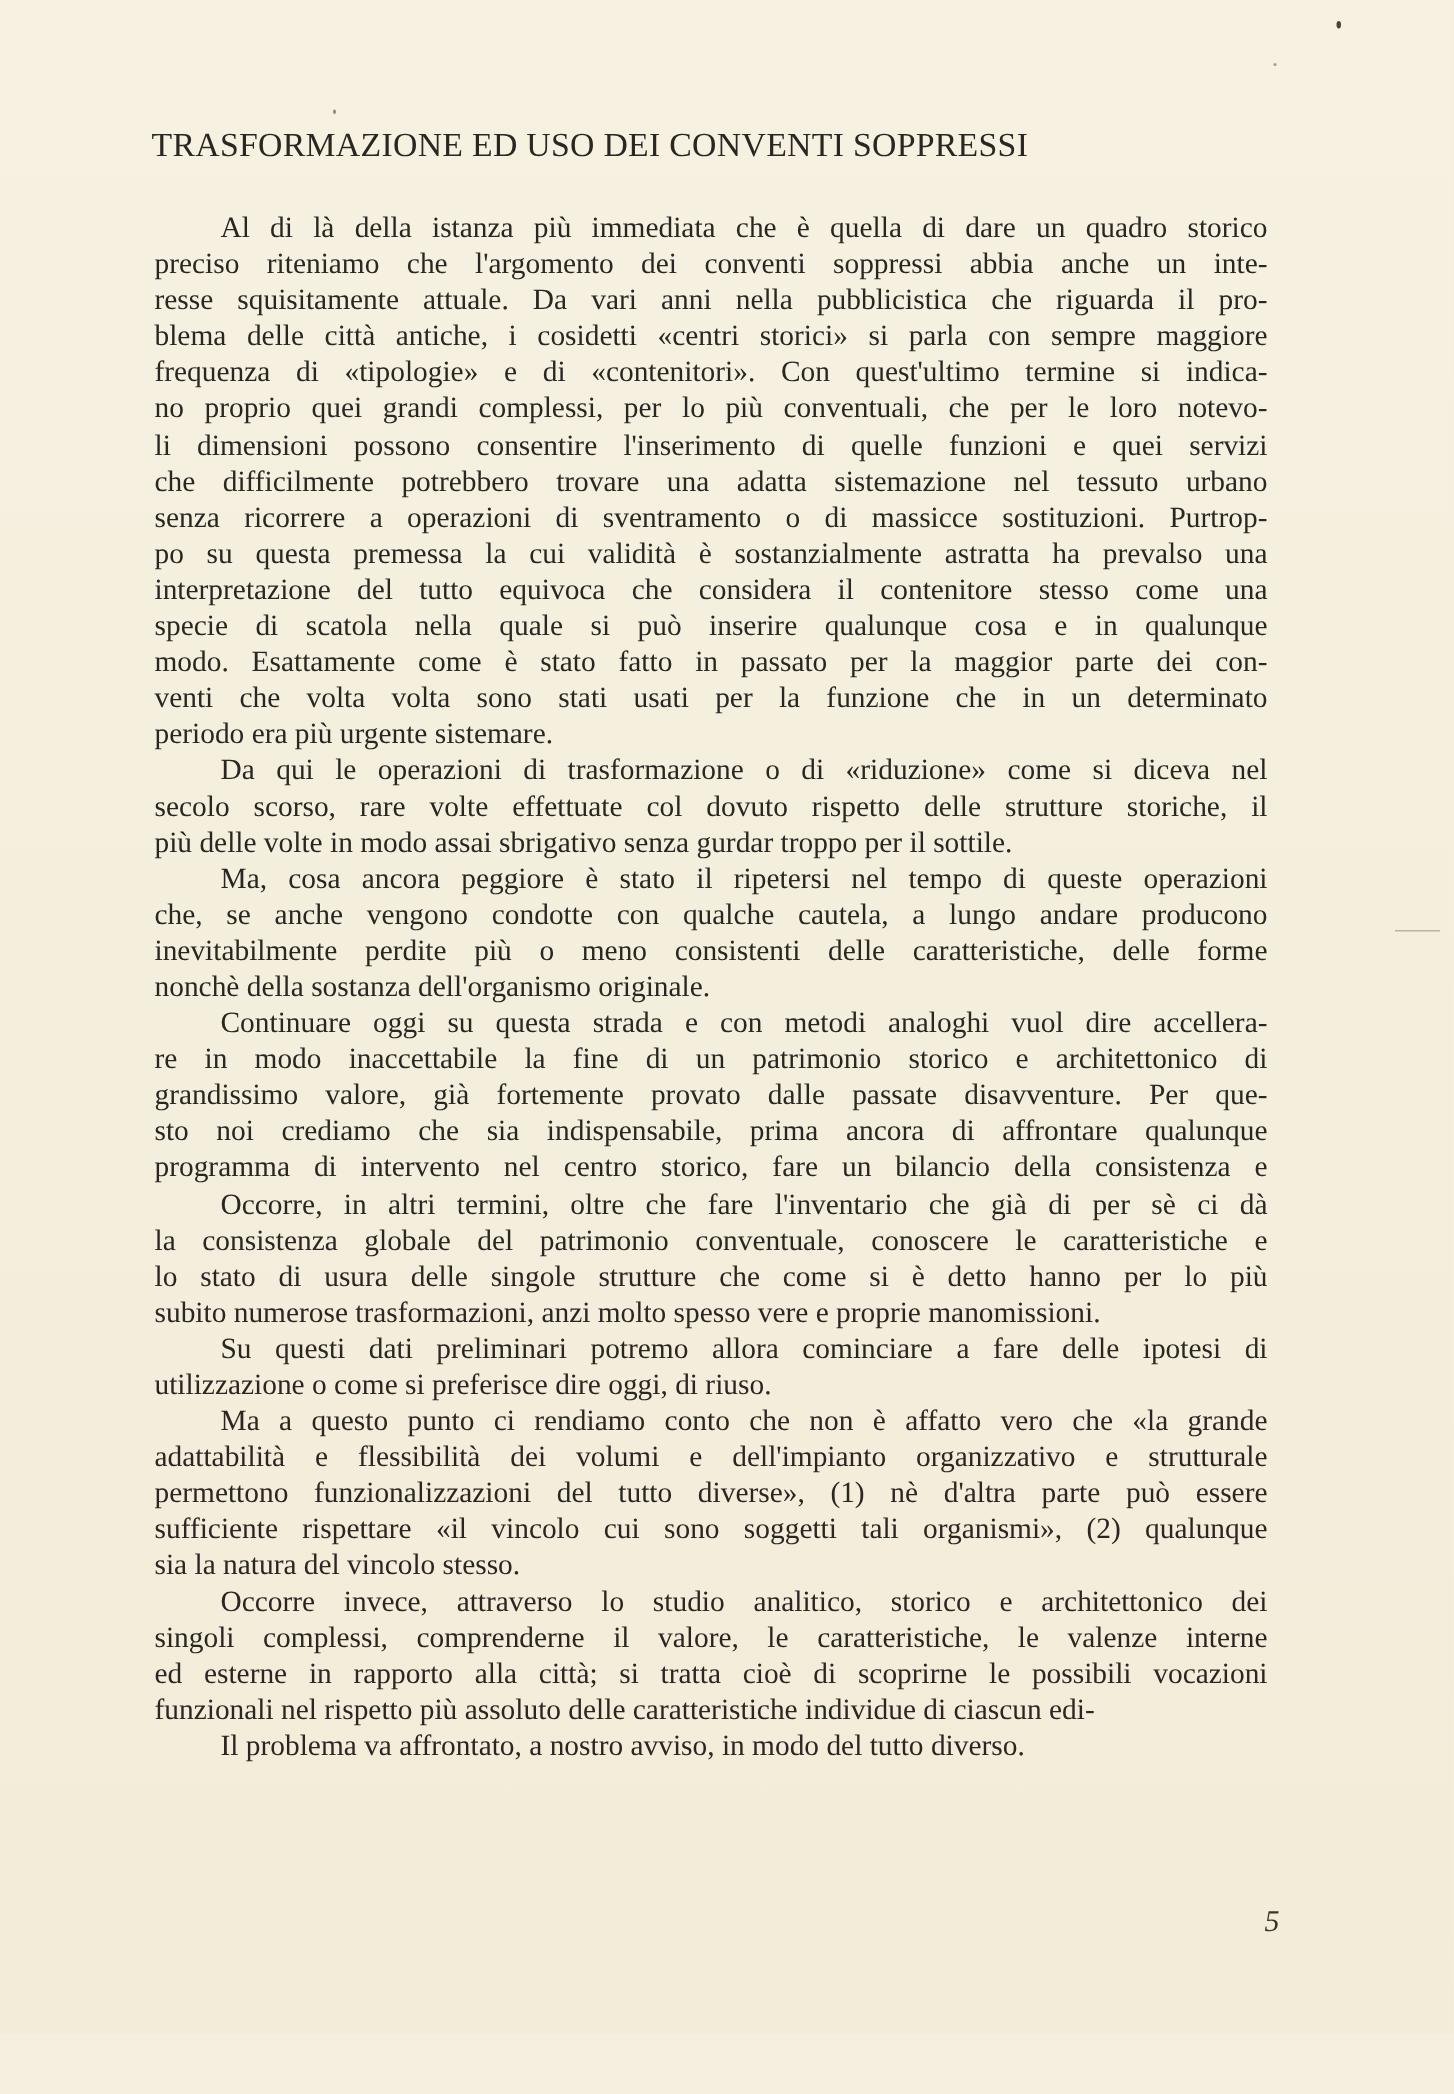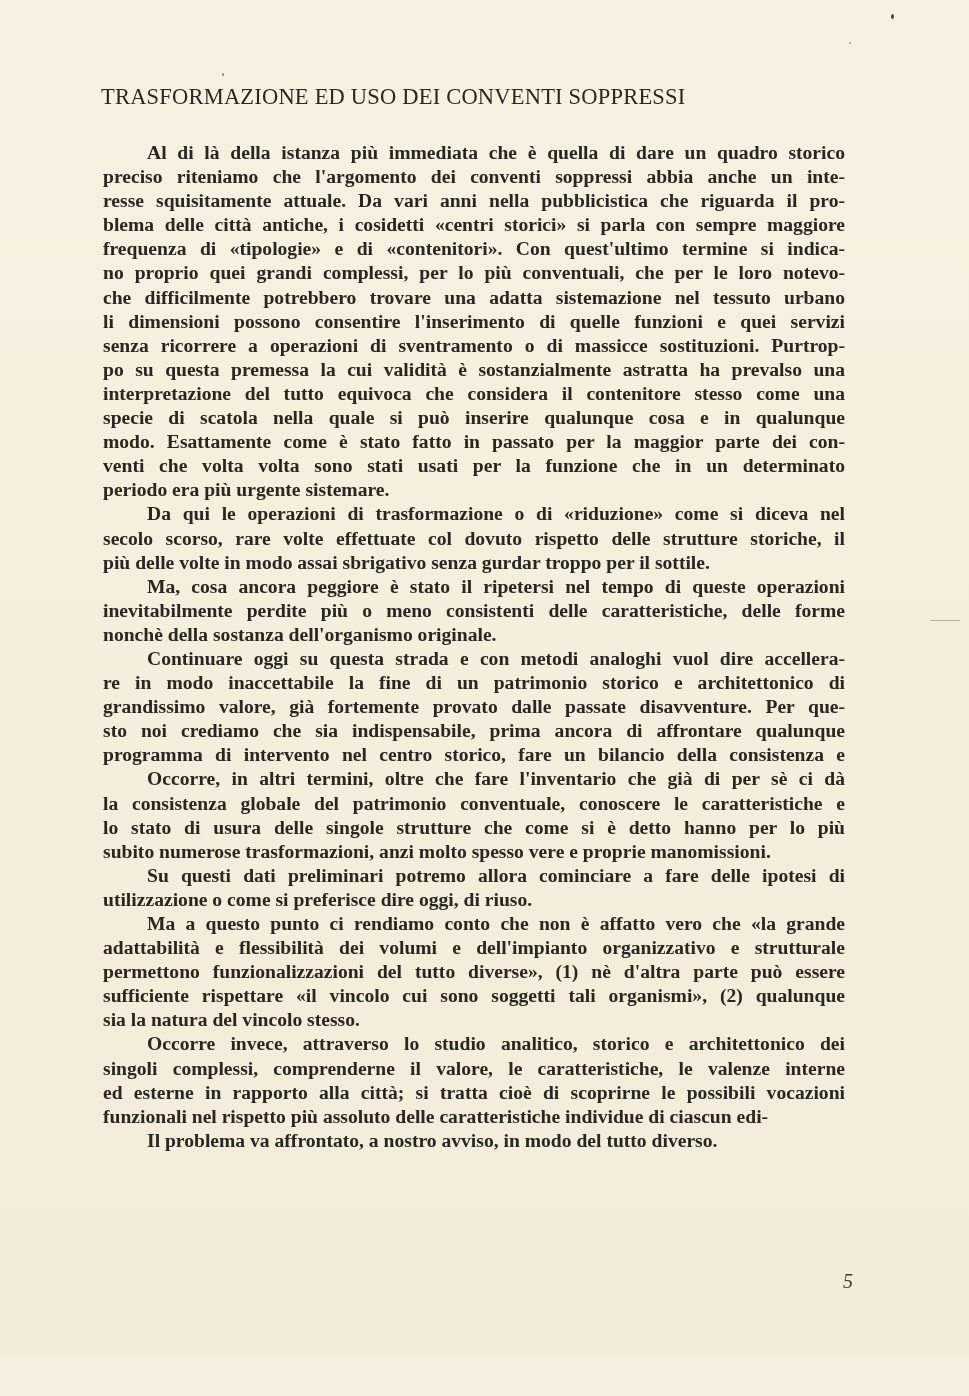--- a/index.html
+++ b/index.html
@@ -37,21 +37,20 @@
       width: 742px;
     }
     .line {
       display: block;
       height: 24.1px;
       line-height: 24.1px;
       font-size: 19.6px;
       white-space: nowrap;
       text-align: justify;
       text-align-last: justify;
-      font-weight: bold;
     }
     .line.last {
       text-align-last: left;
     }
     .line.indent {
       padding-left: 44px;
     }
     .page-number {
       position: absolute;
       left: 843px;
@@ -73,37 +72,38 @@
   <div class="title">TRASFORMAZIONE ED USO DEI CONVENTI SOPPRESSI</div>
 
   <div class="body-text" id="body-text">
       <div>
         <span class="line indent">Al di là della istanza più immediata che è quella di dare un quadro storico</span>
         <span class="line">preciso riteniamo che l'argomento dei conventi soppressi abbia anche un inte-</span>
         <span class="line">resse squisitamente attuale. Da vari anni nella pubblicistica che riguarda il pro-</span>
         <span class="line">blema delle città antiche, i cosidetti «centri storici» si parla con sempre maggiore</span>
         <span class="line">frequenza di «tipologie» e di «contenitori». Con quest'ultimo termine si indica-</span>
         <span class="line">no proprio quei grandi complessi, per lo più conventuali, che per le loro notevo-</span>
+        <span class="line">li dimensioni possono consentire l'inserimento di quelle funzioni e quei servizi</span>
         <span class="line">che difficilmente potrebbero trovare una adatta sistemazione nel tessuto urbano</span>
-        <span class="line">li dimensioni possono consentire l'inserimento di quelle funzioni e quei servizi</span>
         <span class="line">senza ricorrere a operazioni di sventramento o di massicce sostituzioni. Purtrop-</span>
         <span class="line">po su questa premessa la cui validità è sostanzialmente astratta ha prevalso una</span>
         <span class="line">interpretazione del tutto equivoca che considera il contenitore stesso come una</span>
         <span class="line">specie di scatola nella quale si può inserire qualunque cosa e in qualunque</span>
         <span class="line">modo. Esattamente come è stato fatto in passato per la maggior parte dei con-</span>
         <span class="line">venti che volta volta sono stati usati per la funzione che in un determinato</span>
         <span class="line last">periodo era più urgente sistemare.</span>
       </div>
       <div>
         <span class="line indent">Da qui le operazioni di trasformazione o di «riduzione» come si diceva nel</span>
         <span class="line">secolo scorso, rare volte effettuate col dovuto rispetto delle strutture storiche, il</span>
         <span class="line last">più delle volte in modo assai sbrigativo senza gurdar troppo per il sottile.</span>
       </div>
       <div>
         <span class="line indent">Ma, cosa ancora peggiore è stato il ripetersi nel tempo di queste operazioni</span>
+        <span class="line">che, se anche vengono condotte con qualche cautela, a lungo andare producono</span>
         <span class="line">inevitabilmente perdite più o meno consistenti delle caratteristiche, delle forme</span>
         <span class="line last">nonchè della sostanza dell'organismo originale.</span>
       </div>
       <div>
         <span class="line indent">Continuare oggi su questa strada e con metodi analoghi vuol dire accellera-</span>
         <span class="line">re in modo inaccettabile la fine di un patrimonio storico e architettonico di</span>
         <span class="line">grandissimo valore, già fortemente provato dalle passate disavventure. Per que-</span>
         <span class="line">sto noi crediamo che sia indispensabile, prima ancora di affrontare qualunque</span>
         <span class="line">programma di intervento nel centro storico, fare un bilancio della consistenza e</span>
       </div>

